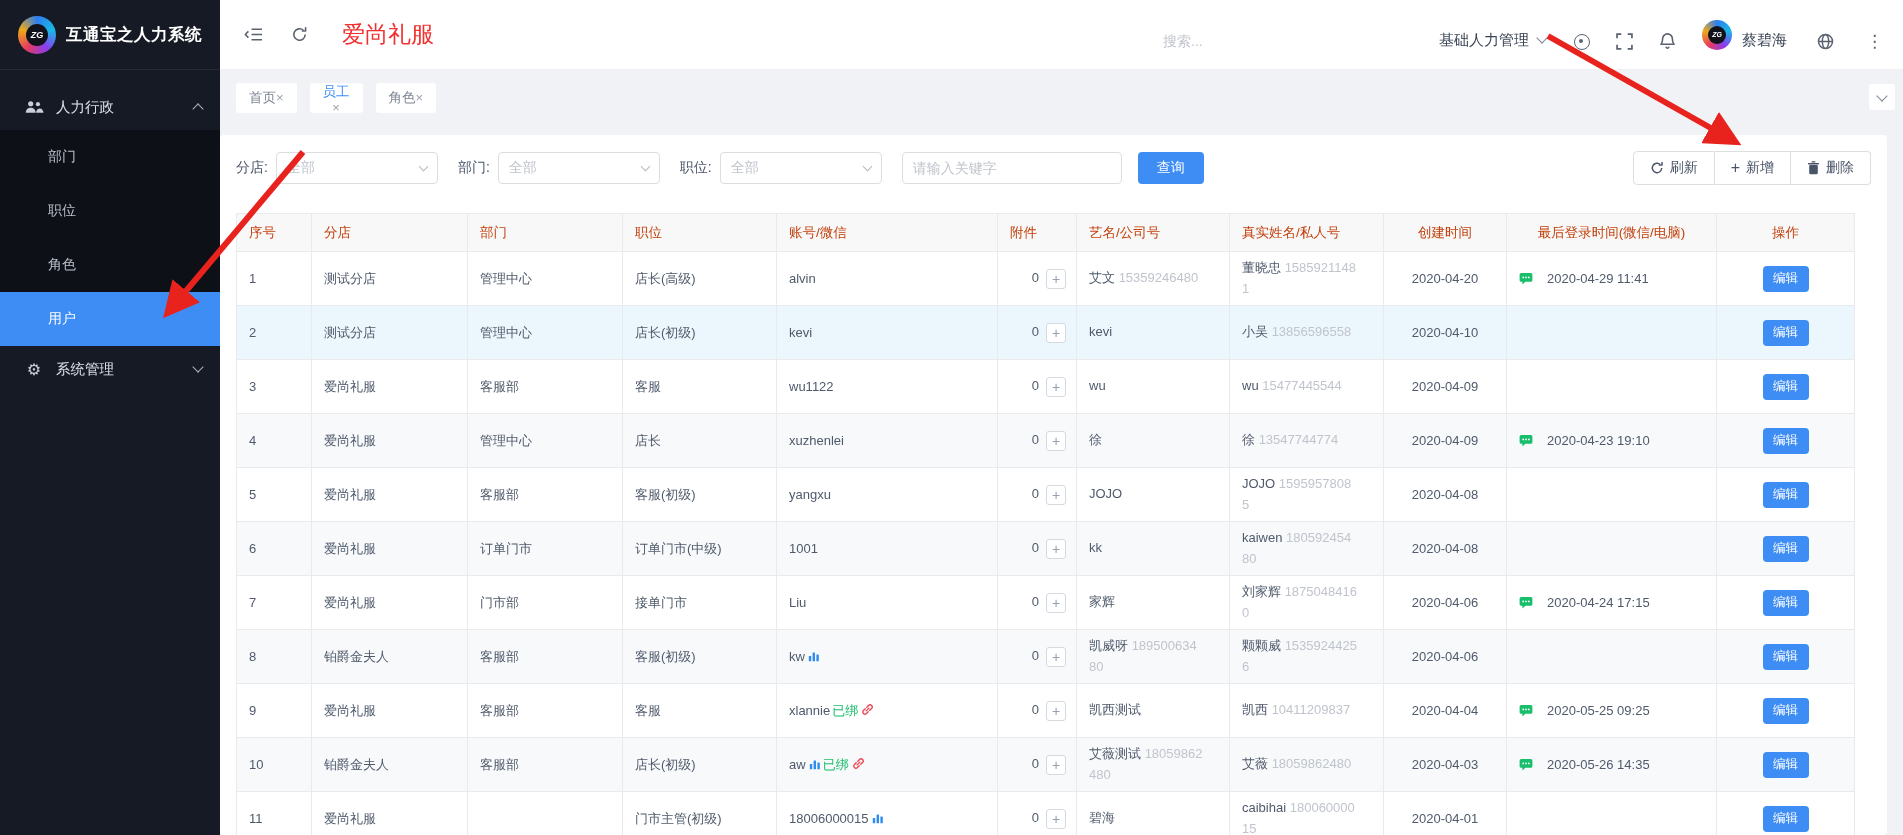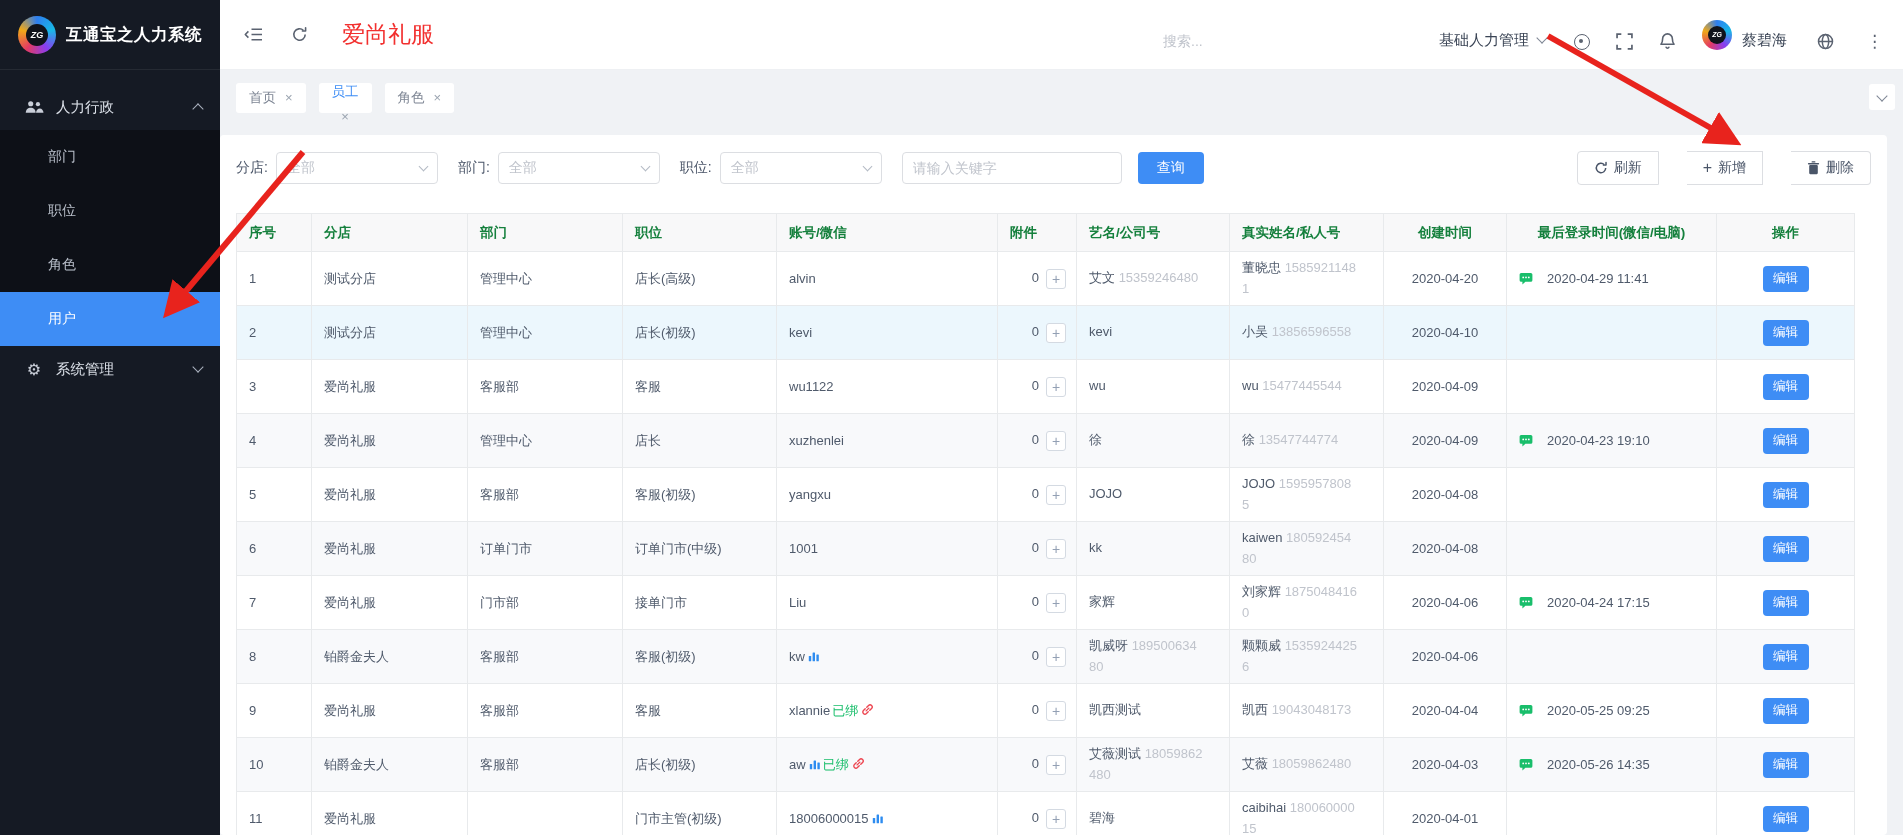--- a/index.html
+++ b/index.html
@@ -51,52 +51,52 @@
   .target-ic::after{content:"";position:absolute;left:4.4px;top:4.4px;width:4px;height:4px;border-radius:50%;background:var(--icon);}
   .sp{margin-right:26px;}
   .avatar{width:30px;height:30px;border-radius:50%;flex:0 0 30px;
       background:conic-gradient(#2e7ff0,#18b8e6,#8a3cf0,#e33b63,#f0a818,#2e7ff0);
       display:flex;align-items:center;justify-content:center;margin-right:10px;cursor:pointer;}
   .avatar .inner{width:18px;height:18px;border-radius:50%;background:#10131b;color:#fff;font-size:7px;font-weight:bold;font-style:italic;display:flex;align-items:center;justify-content:center;}
   .username{font-size:15px;color:#3a4455;margin-right:30px;cursor:pointer;}
   .dots{font-size:17px;color:var(--icon);letter-spacing:0;line-height:1;cursor:pointer;}
 
   .tabbar{height:55px;background:var(--page-bg);display:flex;align-items:center;padding:0 16px;gap:13px;position:relative;}
-  .tab{background:#fff;height:30px;display:flex;align-items:center;gap:9px;padding:0 13px;border-radius:3px;
+  .tab{background:#fff;height:30px;display:flex;align-items:center;padding:0 13px;border-radius:3px;
       font-size:13.5px;color:#7e8694;cursor:pointer;}
   .tab.active{color:var(--accent);flex-direction:column;}
   .tab .x{color:#9aa3af;font-size:13px;line-height:1;}
   .tab-overflow{position:absolute;right:8px;top:14px;width:26px;height:26px;background:#fff;border-radius:3px;
       display:flex;align-items:center;justify-content:center;cursor:pointer;}
   .tab-overflow .chev{border-color:#7e8694;margin:0 0 3px 0;}
 
   
   .content{flex:1;padding:10px 16px 0 0;overflow:hidden;}
   .panel{background:#fff;border-radius:4px;padding:16px;height:100%;}
   .toolbar-row{display:flex;align-items:center;margin-bottom:28px;}
   .filters{display:flex;align-items:center;}
   .f-label{font-size:14px;color:#4a5568;margin-right:8px;white-space:nowrap;}
   .select{width:162px;height:32px;border:1px solid var(--border);border-radius:4px;background:#fff;
       display:flex;align-items:center;padding:0 10px;color:var(--muted);font-size:14px;margin-right:20px;cursor:pointer;}
   .select .chev{border-color:#b3bac4;width:7px;height:7px;margin-bottom:3px;}
   .keyword{width:220px;height:32px;border:1px solid var(--border);border-radius:4px;padding:0 10px;font-size:14px;color:#333;margin-right:16px;outline:none;}
   .keyword::placeholder{color:var(--muted);}
   .search-btn{height:32px;padding:0 19px;background:var(--accent);color:#fff;border:none;border-radius:4px;font-size:14px;cursor:pointer;}
-  .btn-group{margin-left:auto;display:flex;gap:28px;}
+  .btn-group{margin-left:auto;display:flex;}
   .gbtn{height:34px;padding:0 16px;background:#fff;border:1px solid var(--border);font-size:14px;color:#4a5568;
       display:flex;align-items:center;gap:6px;cursor:pointer;}
   .gbtn:first-child{border-radius:4px 0 0 4px;}
   .gbtn + .gbtn{border-left:none;}
   .gbtn:last-child{border-radius:0 4px 4px 0;}
   .plus-glyph{font-size:16px;line-height:1;color:#4a5568;}
 
   
   table{border-collapse:collapse;table-layout:fixed;width:1618px;font-size:13px;color:var(--text);}
   th,td{border:1px solid var(--tborder);overflow:hidden;}
-  th{background:#f8f8f9;height:38px;font-weight:bold;text-align:left;padding:0 12px;font-size:13.5px;color:#15803d;}
+  th{background:#f8f8f9;height:38px;font-weight:normal;text-align:left;padding:0 12px;font-size:13.5px;color:#c2410c;}
   th.t-center{text-align:center;}
   th.t-right{text-align:left;padding-right:34px;}
   td{height:54px;padding:4px 12px;background:transparent;}
   tbody tr:nth-child(even) td{background:#f8f9fb;}
   tbody tr.highlight td{background:#ecf7fd;}
   td.wrap{word-break:break-all;line-height:1.55;padding-right:26px;}
   .phone{color:var(--muted);}
   td.t-center{text-align:center;}
   td.attach{text-align:right;padding-right:10px;white-space:nowrap;}
   .plusbox{display:inline-flex;width:20px;height:20px;border:1px solid #d4dae2;border-radius:3px;background:#fff;
@@ -527,21 +527,21 @@
                       <path d="M6.3 9.7l3.4-3.4"></path>
                       <path d="M5.2 7L3 9.2a2.6 2.6 0 0 0 3.7 3.7L8.9 10.8"></path>
                       <path d="M10.8 9l2.2-2.2A2.6 2.6 0 0 0 9.3 3.1L7.1 5.3"></path>
                     </svg>
                   </span>
     </td>
     <td class="attach">
       <span>0</span><span class="plusbox">+</span>
     </td>
     <td class="wrap"><span>凯西测试</span> <span class="phone"></span></td>
-    <td class="wrap"><span>凯西</span> <span class="phone">19043048173</span></td>
+    <td class="wrap"><span>凯西</span> <span class="phone">10411209837</span></td>
     <td class="t-center"><span>2020-04-04</span></td>
     <td>
       <div class="login-wrap">
         <span style="display:inline-flex;">
                       <svg width="14" height="14" viewBox="0 0 14 14">
                         <path d="M2.2 1h9.6A1.6 1.6 0 0 1 13.4 2.6v5.6a1.6 1.6 0 0 1-1.6 1.6H6.4l-3 2.8V9.8H2.2A1.6 1.6 0 0 1 .6 8.2V2.6A1.6 1.6 0 0 1 2.2 1z" fill="#19be6b"></path>
                         <circle cx="4.2" cy="5.4" r="0.9" fill="#fff"></circle>
                         <circle cx="7" cy="5.4" r="0.9" fill="#fff"></circle>
                         <circle cx="9.8" cy="5.4" r="0.9" fill="#fff"></circle>
                       </svg>

